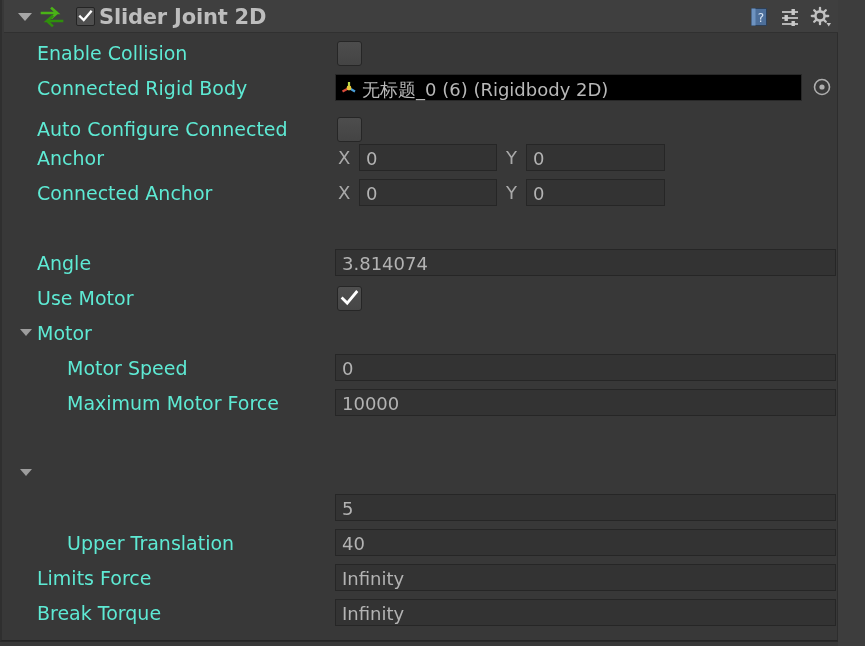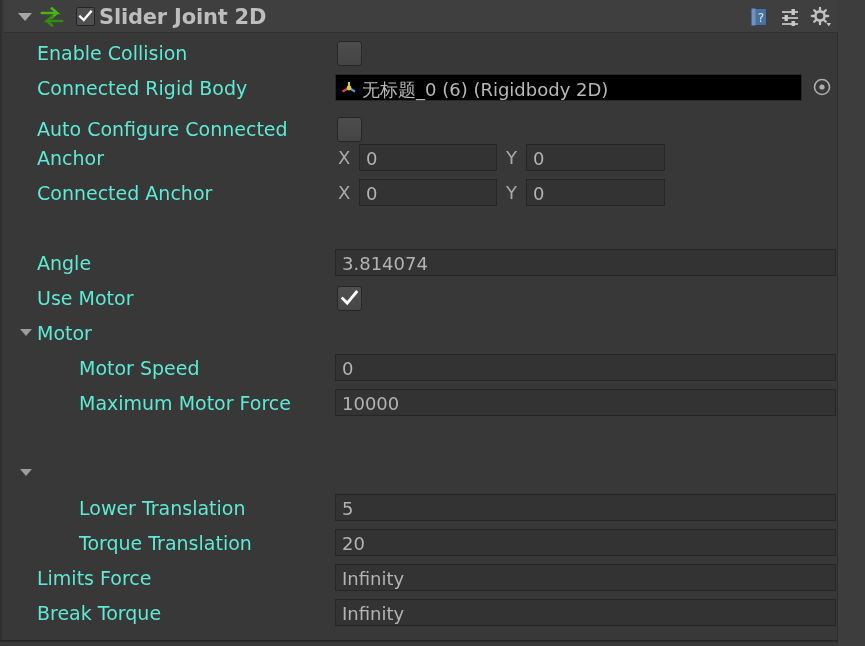--- a/index.html
+++ b/index.html
@@ -126,21 +126,21 @@
     height: 35px;
   }
   .label {
     position: absolute;
     top: 6px;
     font-size: 19px;
     color: #5eead4;
     white-space: nowrap;
   }
   .label.indent0 { left: 33px; }
-  .label.indent1 { left: 63px; margin-left: 12px; }
+  .label.indent1 { left: 63px; }
   .label.group   { left: 33px; }
 
   .grp-arrow { left: 16px; top: 13px; }
 
   
   .cb {
     position: absolute;
     left: 333px; top: 5px;
     width: 25px; height: 25px;
     border-radius: 3px;
@@ -348,30 +348,29 @@
         <div class="field-text">10000</div>
       </div>
     </div>
 
 
     <div class="row" style="top:456px">
       <div class="foldout small grp-arrow"></div>
     </div>
 
     <div class="row" style="top:491px">
-      <div class="label indent1">Lower Translation</div>
       <div class="field full">
         <div class="field-text">5</div>
       </div>
     </div>
 
     <div class="row" style="top:526px">
-      <div class="label indent1">Torque Translation</div>
-      <div class="field full">
-        <div class="field-text">20</div>
+      <div class="label indent1">Upper Translation</div>
+      <div class="field full">
+        <div class="field-text">40</div>
       </div>
     </div>
 
     <div class="row" style="top:561px">
       <div class="label indent0">Limits Force</div>
       <div class="field full">
         <div class="field-text">Infinity</div>
       </div>
     </div>
 

